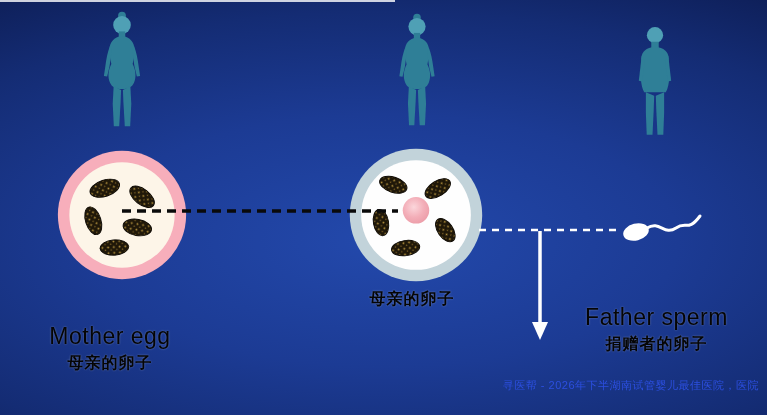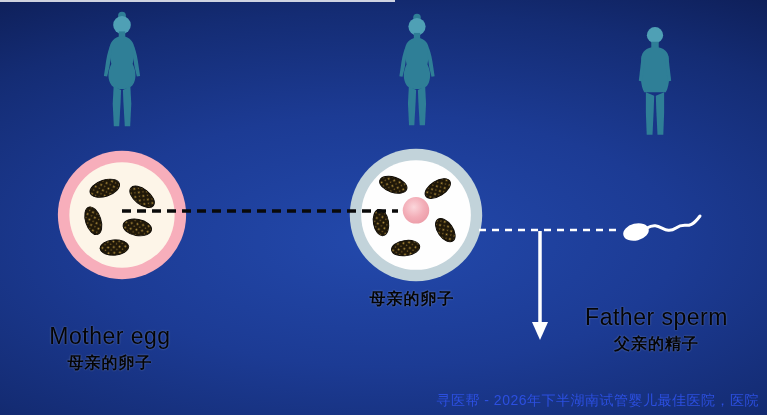--- a/index.html
+++ b/index.html
@@ -13,21 +13,21 @@
   .top-edge { position:absolute; top:0; left:0; width:395px; height:2px;
     background:rgba(255,255,255,.8); }
   .person { position:absolute; }
   .egg { position:absolute; }
   .overlay { position:absolute; left:0; top:0; z-index:5; }
   .sperm { position:absolute; z-index:6; }
   .label-group { position:absolute; text-align:center; color:#050505; z-index:7;
     text-shadow:0 0 2px rgba(255,255,255,.35); }
   .label-en { font-size:23px; letter-spacing:.5px; }
   .label-zh { font-size:16px; font-weight:bold; margin-top:3px; letter-spacing:1px; }
-  .watermark { position:absolute; right:8px; bottom:5px; font-size:14px;
+  .watermark { position:absolute; right:8px; bottom:22px; font-size:11px;
     color:#2c4fe0; letter-spacing:.5px; z-index:8; }
 </style>
 </head>
 <body>
 
 <div class="stage">
 
   <div class="top-edge"></div>
 
   <div class="person" style="left:94px; top:11px;">
@@ -140,18 +140,18 @@
     <div class="label-en">Mother egg</div>
     <div class="label-zh">母亲的卵子</div>
   </div>
 
   <div class="label-group" style="left:296px; top:286px; width:232px;">
     <div class="label-zh">母亲的卵子</div>
   </div>
 
   <div class="label-group" style="left:546px; top:304px; width:221px;">
     <div class="label-en">Father sperm</div>
-    <div class="label-zh">父亲的精子</div>
+    <div class="label-zh">捐赠者的卵子</div>
   </div>
 
   <div class="watermark">寻医帮 - 2026年下半湖南试管婴儿最佳医院，医院</div>
 
 </div>
 
 </body></html>

